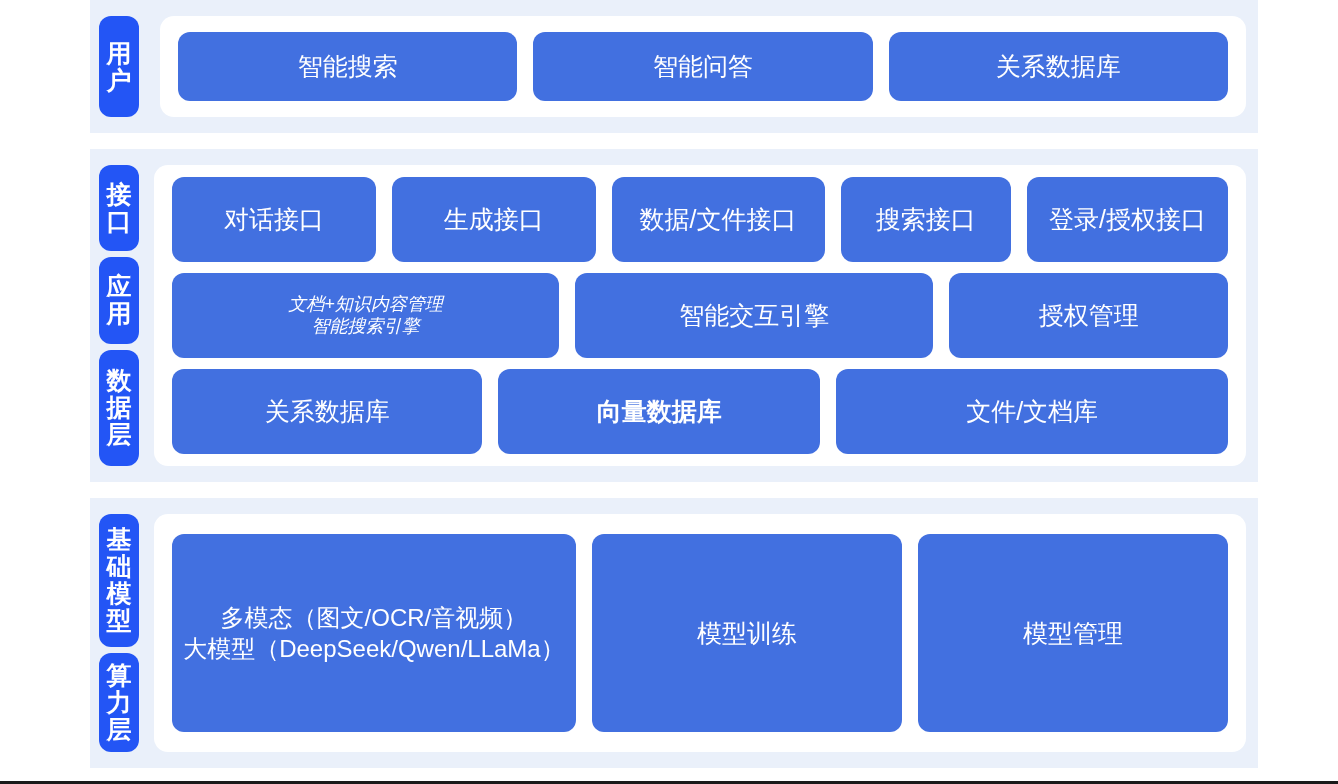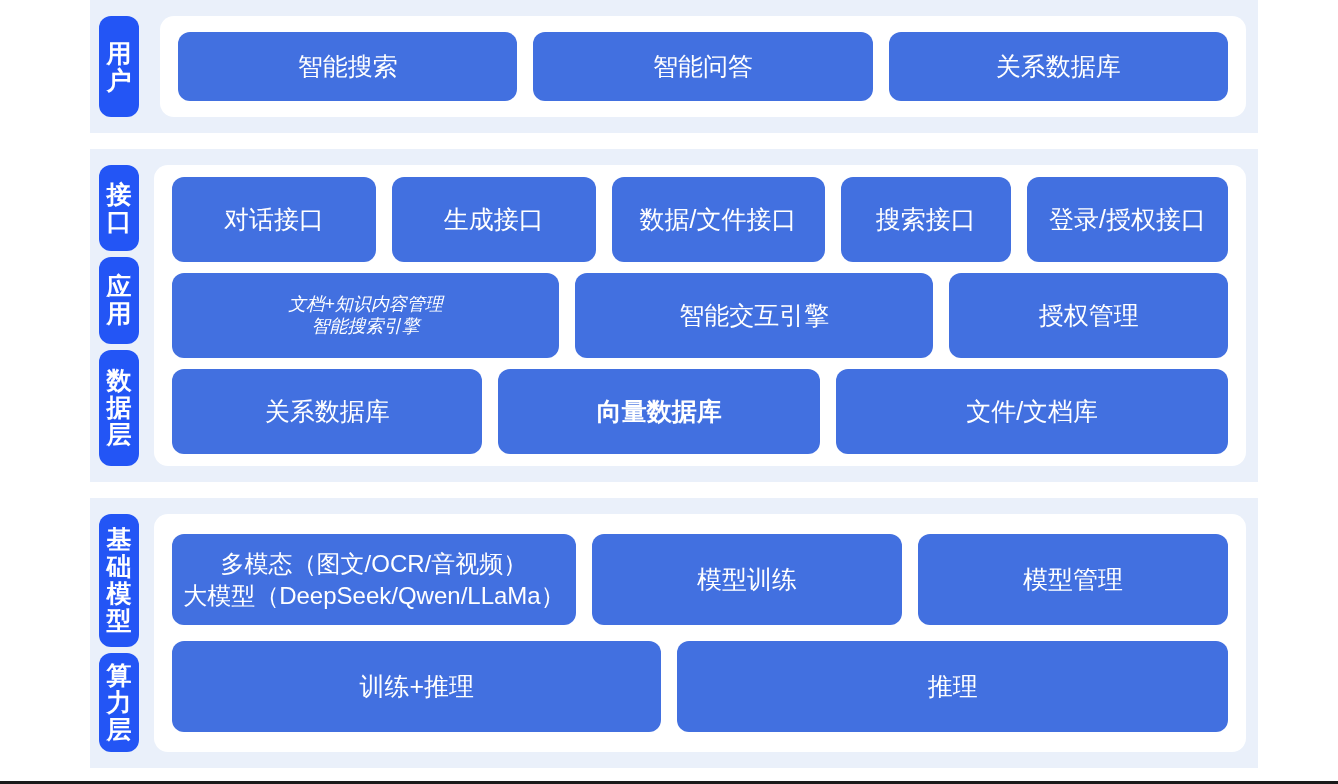--- a/index.html
+++ b/index.html
@@ -240,21 +240,17 @@
     </div>
 
     <div class="card">
       <div class="row">
         <div class="box fm-1">多模态（图文/OCR/音视频）
 大模型（DeepSeek/Qwen/LLaMa）</div>
         <div class="box fm-2">模型训练</div>
         <div class="box fm-3">模型管理</div>
       </div>
 
-      <div class="row">
-        <div class="box cp-1">训练+推理</div>
-        <div class="box cp-2">推理</div>
-      </div>
     </div>
   </div>
 
   <div class="bottom-rule"></div>
 </div>
 
 </body></html>

